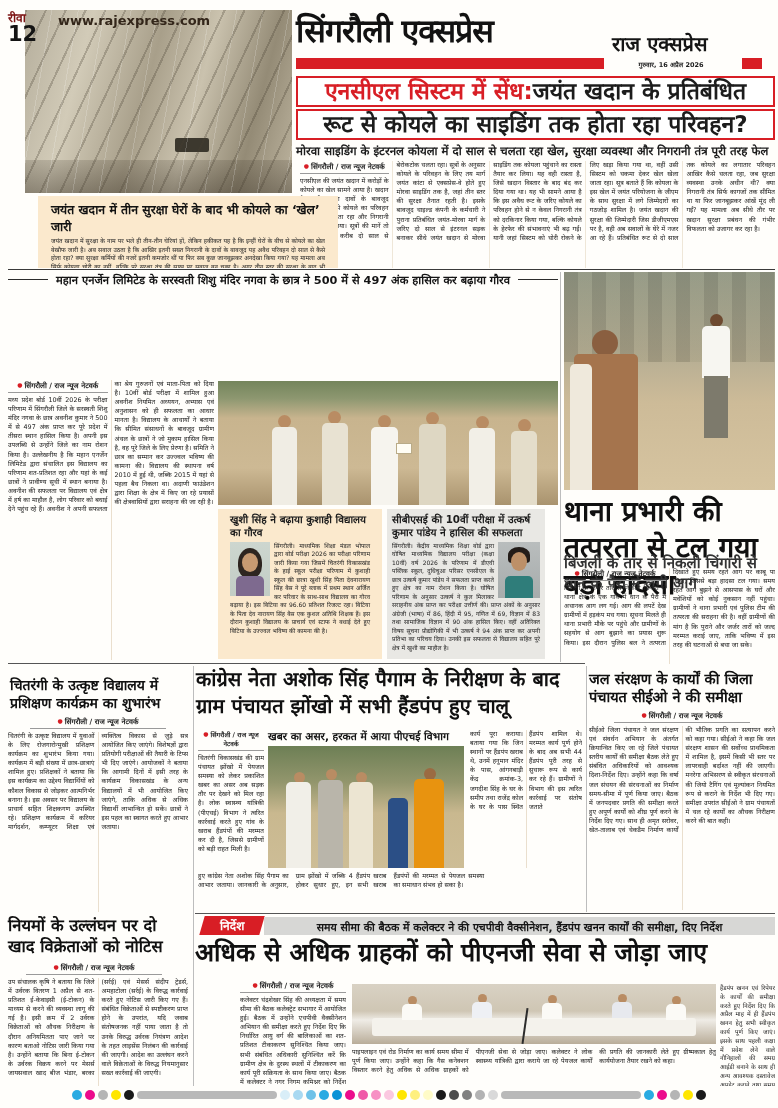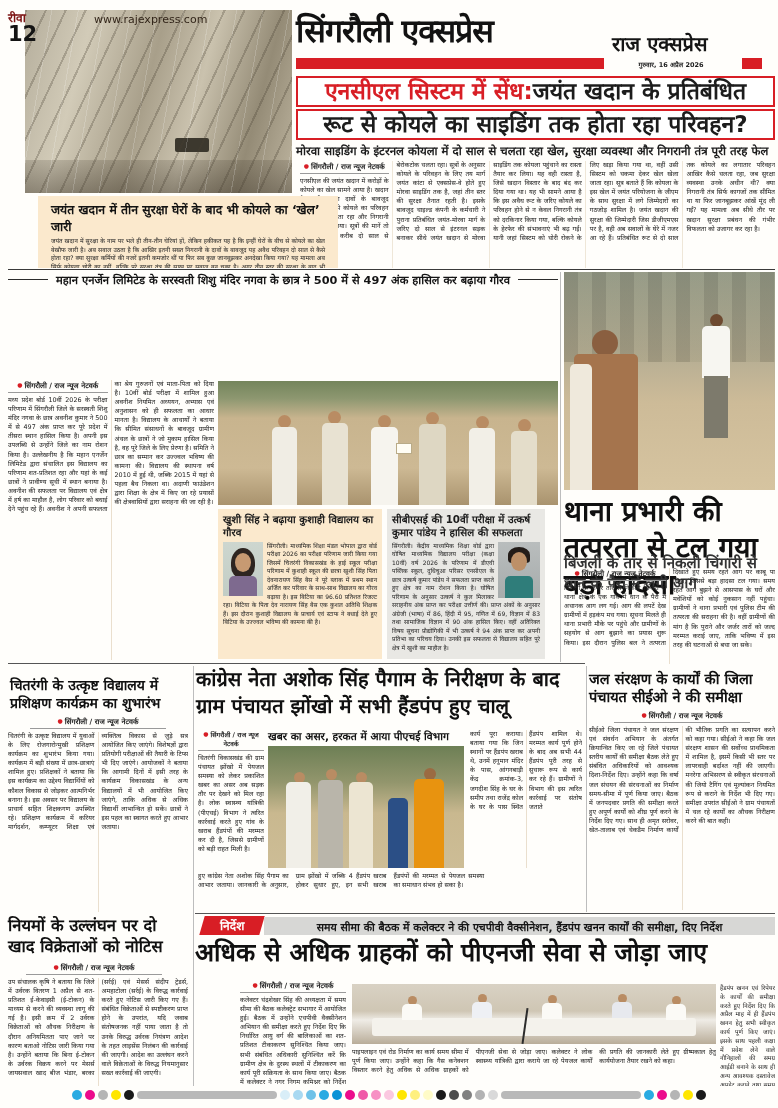--- a/index.html
+++ b/index.html
@@ -16,21 +16,21 @@
   .byline{font-size:7.2px;font-weight:bold;color:#222;text-align:center;
           padding-bottom:2px;border-bottom:1px solid #9a9a9a;margin-bottom:3px;}
   .byline::before{content:"\25CF  ";color:var(--accent);font-size:6px;vertical-align:1px;}
   .hl{font-weight:800;color:#121212;}
   .center{text-align:left;}
   .rule-h{background:#3a3a3a;height:1px;}
   .rule-v{background:#bdbdbd;width:1px;}
   
   .edition{font-size:12px;font-weight:800;color:#7c1414;line-height:1;}
   .pageno{font-size:21px;font-weight:800;color:#141414;line-height:1;}
-  .site{font-size:11px;font-weight:normal;color:#33261a;margin-left:36px;}
+  .site{font-size:13px;font-weight:bold;color:#33261a;}
   .masthead{font-size:32px;font-weight:800;color:#121212;letter-spacing:-1px;white-space:nowrap;}
   .brand{font-size:20px;font-weight:800;color:#151515;white-space:nowrap;}
   .redbar{background:var(--accent);height:11px;}
   .issuedate{font-size:6.5px;font-weight:bold;color:#222;text-align:center;}
   
   .hlbox{border:2.5px solid var(--accent);background:#fff;display:flex;align-items:center;justify-content:center;
          font-size:23px;font-weight:800;line-height:1;white-space:nowrap;overflow:hidden;}
   .red{color:var(--accent);}
   
   .ph{position:absolute;overflow:hidden;background:#c6bca6;}
@@ -42,21 +42,21 @@
   .ph-thana{background:linear-gradient(180deg,#9aa08e 0%,#b3ac93 35%,#cdbb98 60%,#d6c4a0 100%);}
   .ph-pump{background:linear-gradient(180deg,#6d7f55 0%,#93966d 30%,#c9b88f 55%,#cdbd96 100%);}
   .ph-meet{background:linear-gradient(180deg,#d9d2c4 0%,#cfc6b4 45%,#efece6 60%,#b9ad99 100%);}
   .ph-girl{background:linear-gradient(180deg,#cdd6cf 0%,#c2cdc5 100%);}
   .ph-boy{background:linear-gradient(180deg,#b9bdbd 0%,#a7acac 100%);}
   .fg{position:absolute;}
   .head{border-radius:50%;background:#b98c63;}
   .torso{border-radius:5px 5px 0 0;}
   
   .capbox{background:var(--peach);padding:5px 13px;}
-  .insetA{background:var(--peach);padding:4px 5px;}
+  .insetA{background:var(--peach);padding:4px 12px;}
   .insetB{background:var(--graybox);padding:4px 5px;}
   .inset-hl{font-size:10.3px;font-weight:800;line-height:1.25;margin-bottom:3px;}
   .kicker{display:flex;align-items:center;gap:8px;font-size:11.3px;font-weight:800;color:#141414;}
   .kicker .kline{flex:1;height:1.6px;background:#2c2c2c;}
   .bighl{font-weight:800;color:#101010;}
   .nirlabel{background:var(--accent);color:#fff;font-weight:800;font-size:12px;
             display:flex;align-items:center;justify-content:center;transform:skewX(-16deg);}
   .nirlabel>span{transform:skewX(16deg);}
   .nirbar{background:#d7d7d5;display:flex;align-items:center;justify-content:center;
           font-size:10.8px;font-weight:800;color:#161616;}

